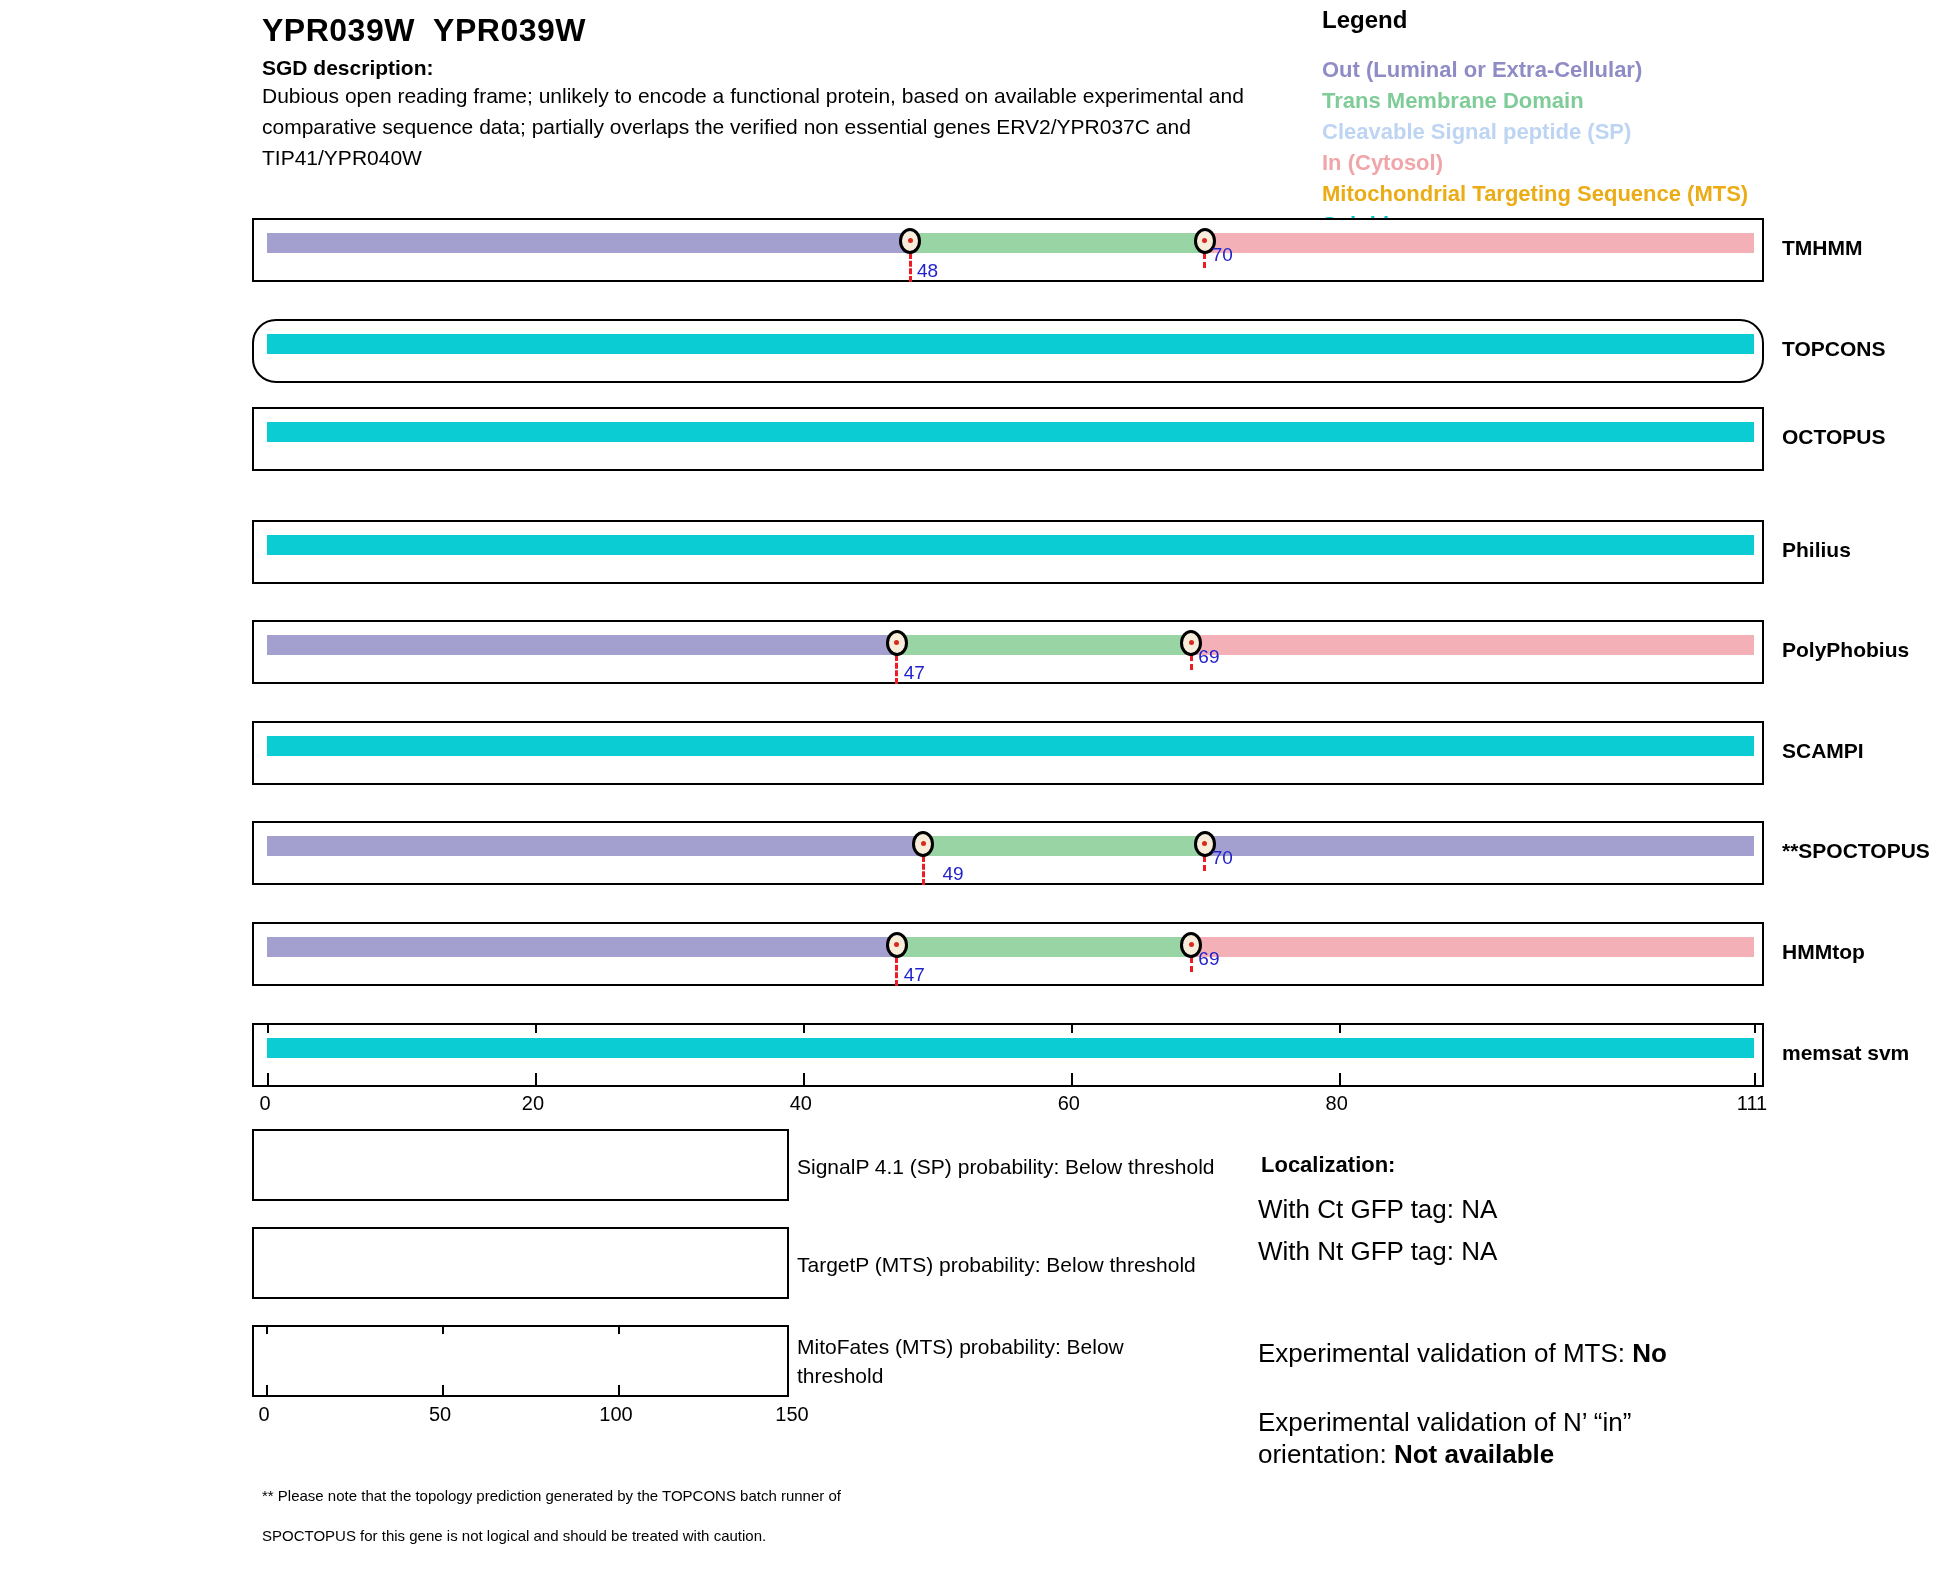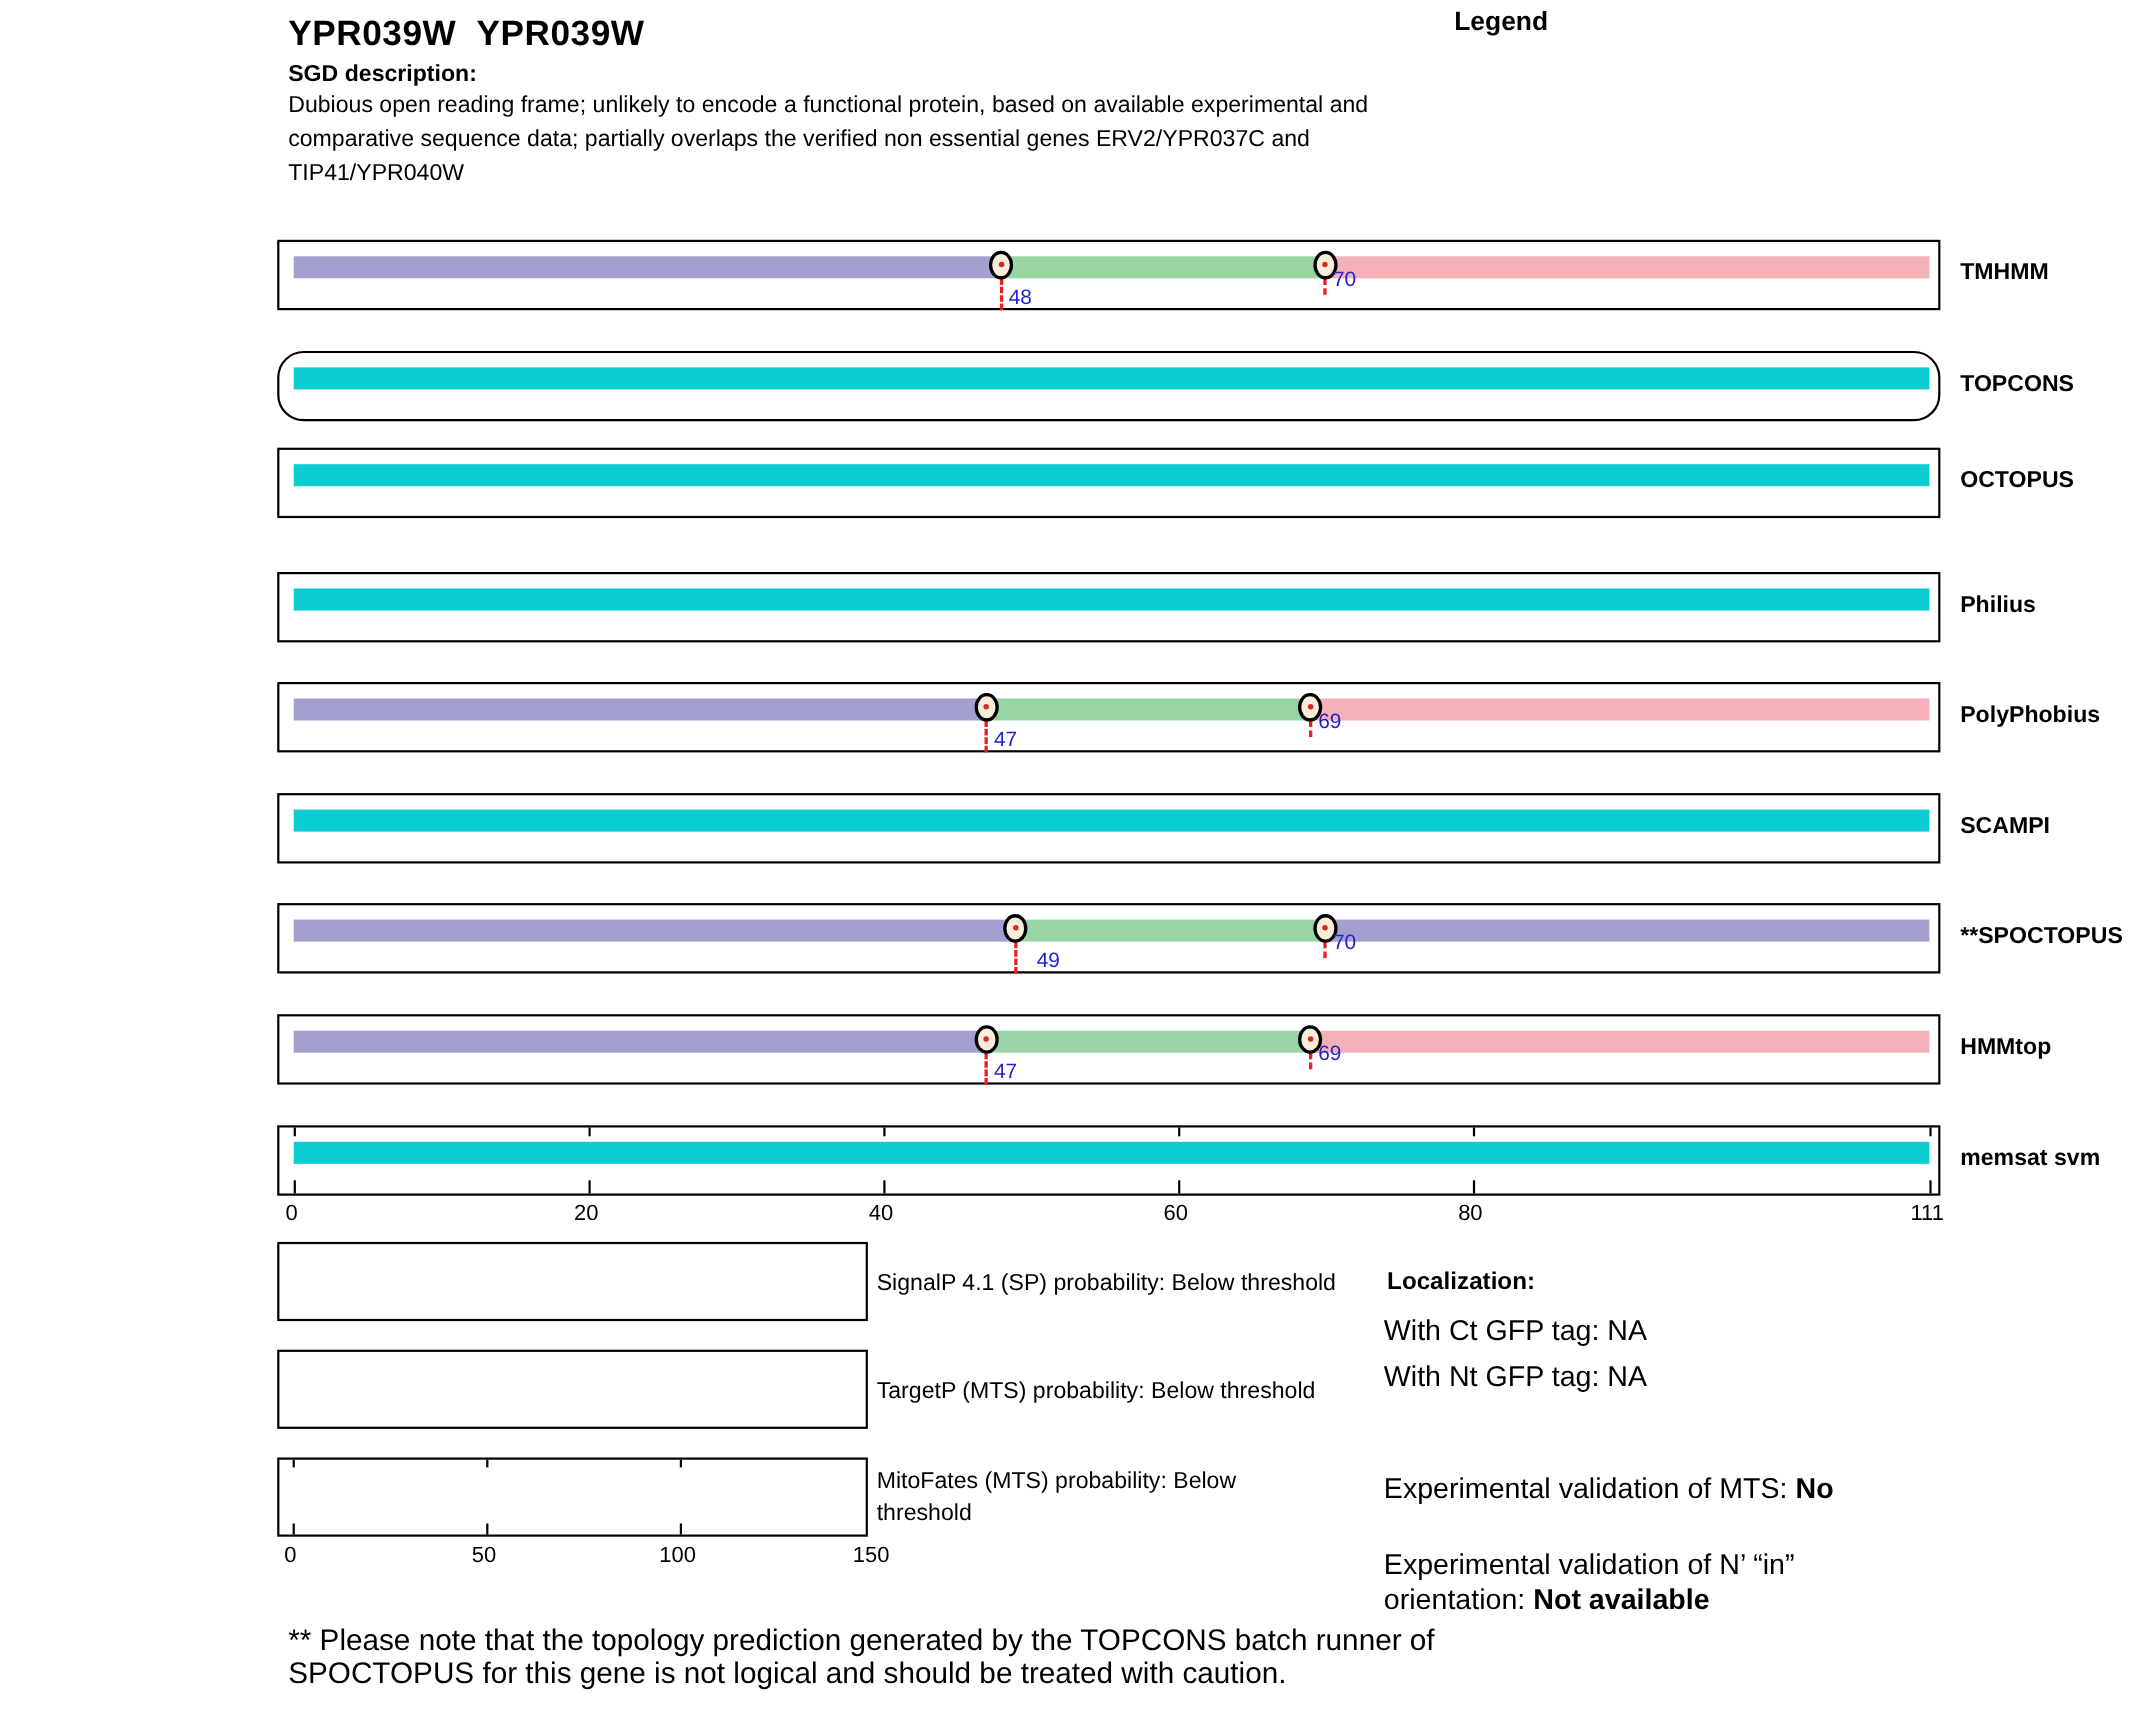--- a/index.html
+++ b/index.html
@@ -31,33 +31,41 @@
   .plot-box { position:absolute; left:252px; width:537px; height:72px; border:2px solid #000;
               box-sizing:border-box; background:#fff; }
   .mtick-top { position:absolute; top:0; width:0; height:7px; border-left:2px solid #000; }
   .mtick-bottom { position:absolute; bottom:0; width:0; height:10px; border-left:2px solid #000; }
   .plot-label { position:absolute; left:797px; font-size:21px; line-height:29px; white-space:pre-line; }
   .mf-axis-label { position:absolute; top:1403px; width:50px; text-align:center; font-size:20px; }
 
   .loc-title { left:1261px; top:1152px; font-size:22px; font-weight:bold; }
   .loc-line { position:absolute; left:1258px; font-size:26px; }
   .loc-wrap { width:492px; line-height:32px; }
-  .footnote { left:262px; top:1476px; font-size:27px; line-height:30px; white-space:pre-line; }
+  .footnote { left:262px; top:1476px; font-size:15px; line-height:40px; white-space:pre-line; }
 </style>
 </head>
 <body>
 
 <div class="abs title">YPR039W  YPR039W</div>
 <div class="abs sgd-label">SGD description:</div>
 <div class="abs sgd-desc">Dubious open reading frame; unlikely to encode a functional protein, based on available experimental and
 comparative sequence data; partially overlaps the verified non essential genes ERV2/YPR037C and
 TIP41/YPR040W</div>
 
 <div class="abs legend">
   <div class="legend-title">Legend</div>
+  <div>
+      <div class="legend-item" style="color: rgb(143, 140, 197);">Out (Luminal or Extra-Cellular)</div>
+      <div class="legend-item" style="color: rgb(127, 204, 152);">Trans Membrane Domain</div>
+      <div class="legend-item" style="color: rgb(189, 213, 243);">Cleavable Signal peptide (SP)</div>
+      <div class="legend-item" style="color: rgb(240, 165, 169);">In (Cytosol)</div>
+      <div class="legend-item" style="color: rgb(235, 172, 22);">Mitochondrial Targeting Sequence (MTS)</div>
+      <div class="legend-item" style="color: rgb(0, 196, 206);">Soluble</div>
+    </div>
 </div>
 
 <div id="tracks">
     <div class="track-row" style="top: 218px;">
       <div class="seg" style="left: 13px; width: 643.027px; background: rgb(163, 160, 208);"></div>
       <div class="seg" style="left: 656.027px; width: 294.721px; background: rgb(153, 212, 164);"></div>
       <div class="seg" style="left: 950.748px; width: 549.252px; background: rgb(243, 177, 183);"></div>
       <div class="dash" style="left: 654.527px; top: 33px; height: 29px;"></div>
       <div class="marker" style="left: 645.027px; top: 8px;"></div>
       <div class="marker-dot" style="left: 653.527px; top: 18px;"></div>

